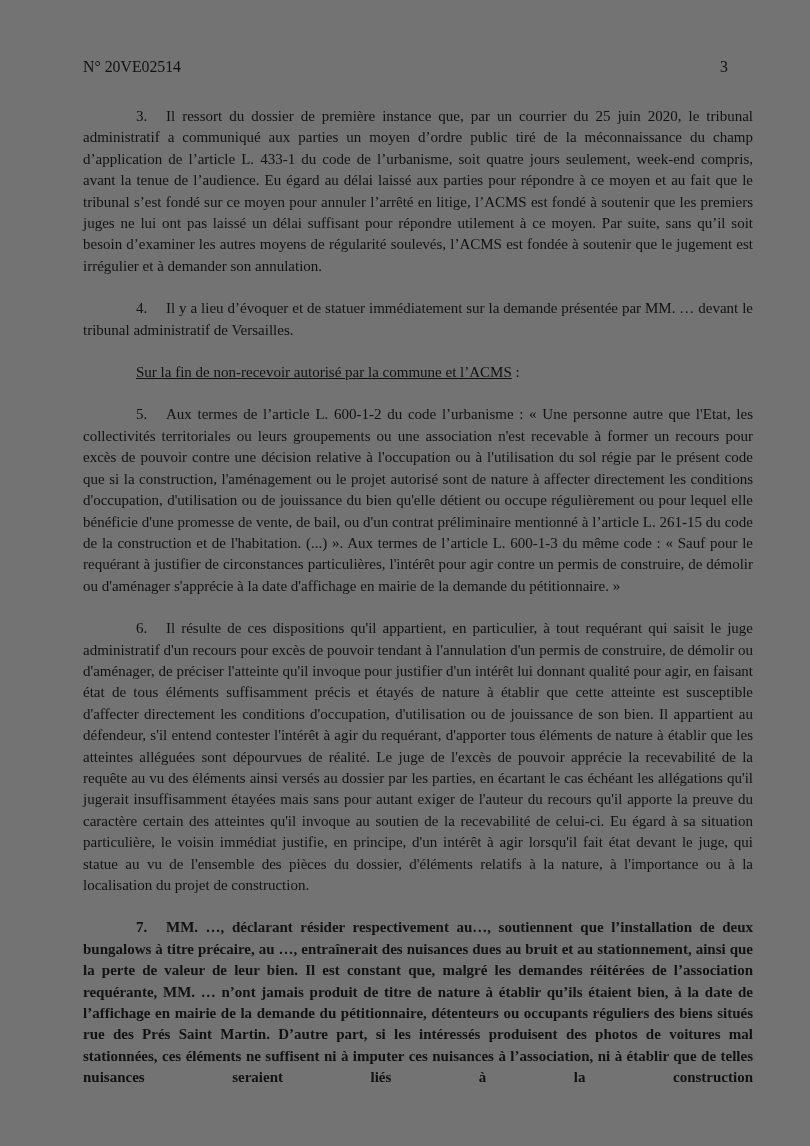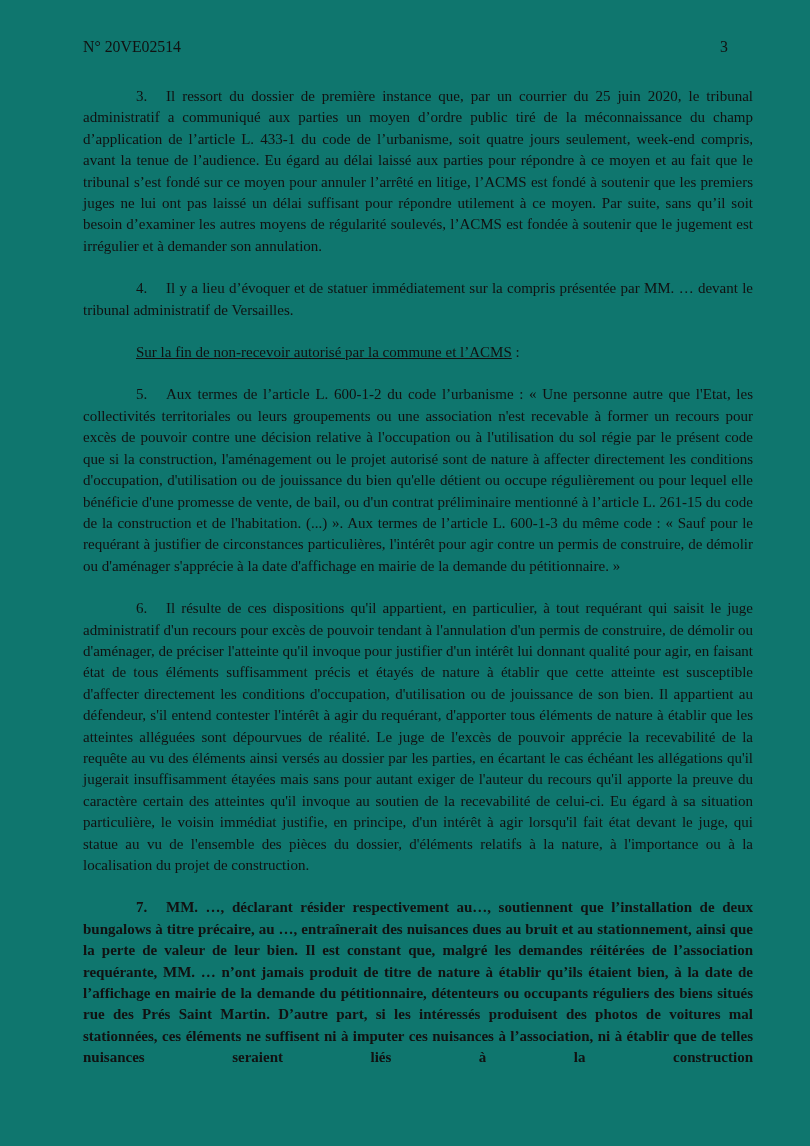--- a/index.html
+++ b/index.html
@@ -11,22 +11,22 @@
     width: 810px;
     height: 1146px;
     overflow: hidden;
     color: #111111;
     font-family: "Liberation Serif", "DejaVu Serif", serif;
   }
   .page {
     box-sizing: border-box;
     width: 810px;
     height: 1146px;
-    padding: 36px 57px 0 83px;
-    background: #0f766e;
+    padding: 56px 57px 0 83px;
+    background: #737373;
   }
   .header-row {
     display: flex;
     justify-content: space-between;
     align-items: baseline;
     font-size: 15.8px;
     line-height: 22px;
   }
   .header-row .pageno {
     margin-right: 25px;
@@ -67,21 +67,21 @@
 
   <div class="header-row">
     <span>N° 20VE02514</span>
     <span class="pageno">3</span>
   </div>
 
   <div class="content">
 
     <p><span class="pnum">3.</span><span>Il ressort du dossier de première instance que, par un courrier du 25 juin 2020, le tribunal administratif a communiqué aux parties un moyen d’ordre public tiré de la méconnaissance du champ d’application de l’article L. 433-1 du code de l’urbanisme, soit quatre jours seulement, week-end compris, avant la tenue de l’audience. Eu égard au délai laissé aux parties pour répondre à ce moyen et au fait que le tribunal s’est fondé sur ce moyen pour annuler l’arrêté en litige, l’ACMS est fondé à soutenir que les premiers juges ne lui ont pas laissé un délai suffisant pour répondre utilement à ce moyen. Par suite, sans qu’il soit besoin d’examiner les autres moyens de régularité soulevés, l’ACMS est fondée à soutenir que le jugement est irrégulier et à demander son annulation.</span></p>
 
-    <p><span class="pnum">4.</span><span>Il y a lieu d’évoquer et de statuer immédiatement sur la compris présentée par MM. … devant le tribunal administratif de Versailles.</span></p>
+    <p><span class="pnum">4.</span><span>Il y a lieu d’évoquer et de statuer immédiatement sur la demande présentée par MM. … devant le tribunal administratif de Versailles.</span></p>
 
     <p class="heading"><span class="u">Sur la fin de non-recevoir autorisé par la commune et l’ACMS</span><span>&nbsp;:</span></p>
 
     <p><span class="pnum">5.</span><span>Aux termes de l’article L. 600-1-2 du code l’urbanisme&nbsp;: «&nbsp;</span><span class="quote">Une personne autre que l'Etat, les collectivités territoriales ou leurs groupements ou une association n'est recevable à former un recours pour excès de pouvoir contre une décision relative à l'occupation ou à l'utilisation du sol régie par le présent code que si la construction, l'aménagement ou le projet autorisé sont de nature à affecter directement les conditions d'occupation, d'utilisation ou de jouissance du bien qu'elle détient ou occupe régulièrement ou pour lequel elle bénéficie d'une promesse de vente, de bail, ou d'un contrat préliminaire mentionné à l’article L. 261-15 du code de la construction et de l'habitation. (...)</span><span>&nbsp;». Aux termes de l’article L. 600-1-3 du même code&nbsp;: </span><span class="quote">«&nbsp;Sauf pour le requérant à justifier de circonstances particulières, l'intérêt pour agir contre un permis de construire, de démolir ou d'aménager s'apprécie à la date d'affichage en mairie de la demande du pétitionnaire.&nbsp;»</span></p>
 
     <p><span class="pnum">6.</span><span>Il résulte de ces dispositions qu'il appartient, en particulier, à tout requérant qui saisit le juge administratif d'un recours pour excès de pouvoir tendant à l'annulation d'un permis de construire, de démolir ou d'aménager, de préciser l'atteinte qu'il invoque pour justifier d'un intérêt lui donnant qualité pour agir, en faisant état de tous éléments suffisamment précis et étayés de nature à établir que cette atteinte est susceptible d'affecter directement les conditions d'occupation, d'utilisation ou de jouissance de son bien. Il appartient au défendeur, s'il entend contester l'intérêt à agir du requérant, d'apporter tous éléments de nature à établir que les atteintes alléguées sont dépourvues de réalité. Le juge de l'excès de pouvoir apprécie la recevabilité de la requête au vu des éléments ainsi versés au dossier par les parties, en écartant le cas échéant les allégations qu'il jugerait insuffisamment étayées mais sans pour autant exiger de l'auteur du recours qu'il apporte la preuve du caractère certain des atteintes qu'il invoque au soutien de la recevabilité de celui-ci. Eu égard à sa situation particulière, le voisin immédiat justifie, en principe, d'un intérêt à agir lorsqu'il fait état devant le juge, qui statue au vu de l'ensemble des pièces du dossier, d'éléments relatifs à la nature, à l'importance ou à la localisation du projet de construction.</span></p>
 
     <p class="cont"><span class="pnum">7.</span><span>MM. …, déclarant résider respectivement au…, soutiennent que l’installation de deux bungalows à titre précaire, au …, entraînerait des nuisances dues au bruit et au stationnement, ainsi que la perte de valeur de leur bien. Il est constant que, malgré les demandes réitérées de l’association requérante, MM. … n’ont jamais produit de titre de nature à établir qu’ils étaient bien, à la date de l’affichage en mairie de la demande du pétitionnaire, détenteurs ou occupants réguliers des biens situés rue des Prés Saint Martin. D’autre part, si les intéressés produisent des photos de voitures mal stationnées, ces éléments ne suffisent ni à imputer ces nuisances à l’association, ni à établir que de telles nuisances seraient liés à la construction</span></p>
 
   </div>

